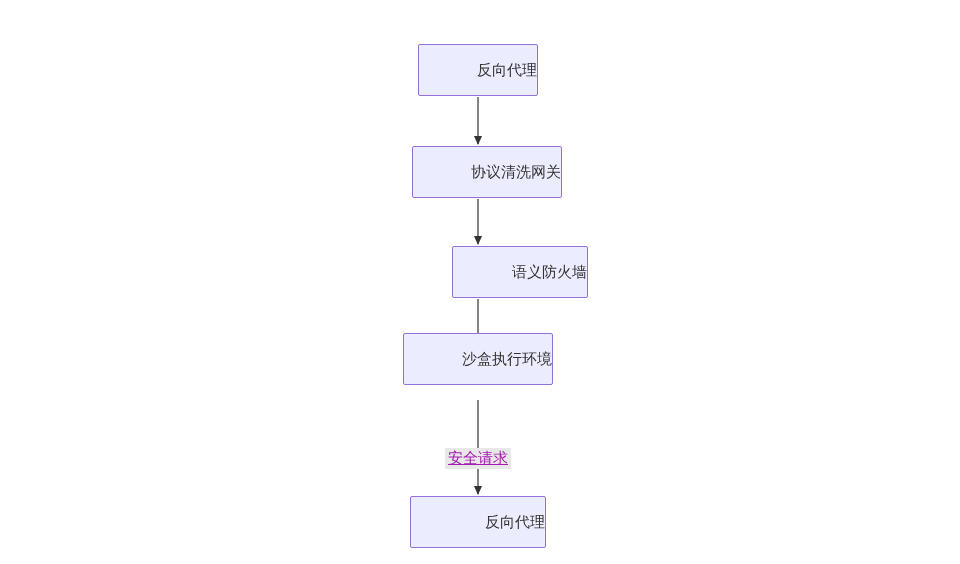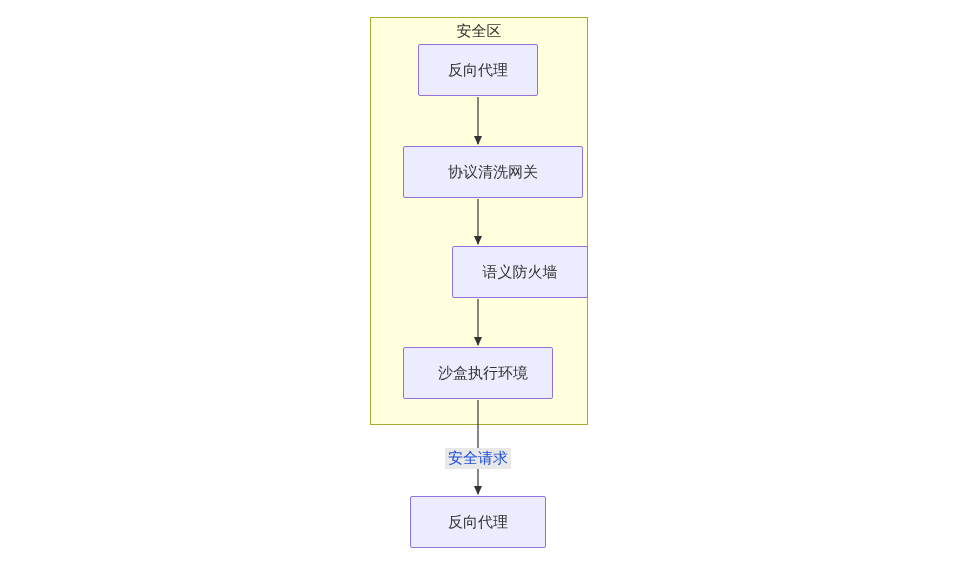--- a/index.html
+++ b/index.html
@@ -46,63 +46,61 @@
     color: #333333;
   }
   .node {
     position: absolute;
     background: #ECECFF;
     border: 1px solid #9370DB;
     border-radius: 2px;
     box-sizing: border-box;
     display: flex;
     align-items: center;
-    justify-content: center;
+    justify-content: flex-end;
     font-size: 15px;
     color: #333333;
     z-index: 3;
   }
   .n1 { left: 418px; top: 44px;  width: 120px; height: 52px; }
-  .n2 { left: 403px; top: 146px; width: 180px; height: 52px; }
+  .n2 { left: 412px; top: 146px; width: 150px; height: 52px; }
   .n3 { left: 410px; top: 246px; width: 136px; height: 52px; margin-left: 42px; }
-  .n4 { left: 403px; top: 347px; width: 150px; height: 52px; padding-left: 10px; }
+  .n4 { left: 403px; top: 333px; width: 150px; height: 52px; padding-left: 10px; }
   .n5 { left: 410px; top: 496px; width: 136px; height: 52px; }
   .edge-label {
     position: absolute;
     left: 478px;
     top: 448px;
     transform: translateX(-50%);
     background: #e8e8e8;
     padding: 1px 3px;
     font-size: 15px;
-    color: #1d4ed8;
+    color: #a21caf;
     z-index: 4;
     white-space: nowrap;
+    text-decoration: underline;
   }
 </style>
 </head>
 <body>
 
 <div class="stage">
 
   <svg class="edges" width="960" height="564" viewBox="0 0 960 564">
     <defs>
       <marker id="arrowhead" markerWidth="9" markerHeight="8" refX="8" refY="4" orient="auto" markerUnits="userSpaceOnUse">
         <path d="M0,0 L9,4 L0,8 Z" fill="#333333"></path>
       </marker>
     </defs>
     <line x1="478" y1="97" x2="478" y2="144" stroke="#333333" stroke-width="1.2" marker-end="url(#arrowhead)"></line>
     <line x1="478" y1="199" x2="478" y2="244" stroke="#333333" stroke-width="1.2" marker-end="url(#arrowhead)"></line>
     <line x1="478" y1="299" x2="478" y2="345" stroke="#333333" stroke-width="1.2" marker-end="url(#arrowhead)"></line>
     <line x1="478" y1="400" x2="478" y2="494" stroke="#333333" stroke-width="1.2" marker-end="url(#arrowhead)"></line>
   </svg>
 
-  <div class="cluster">
-    <div class="cluster-label">安全区</div>
-  </div>
 
   <div class="node n1">
     <span>反向代理</span>
   </div>
   <div class="node n2">
     <span>协议清洗网关</span>
   </div>
   <div class="node n3">
     <span>语义防火墙</span>
   </div>

